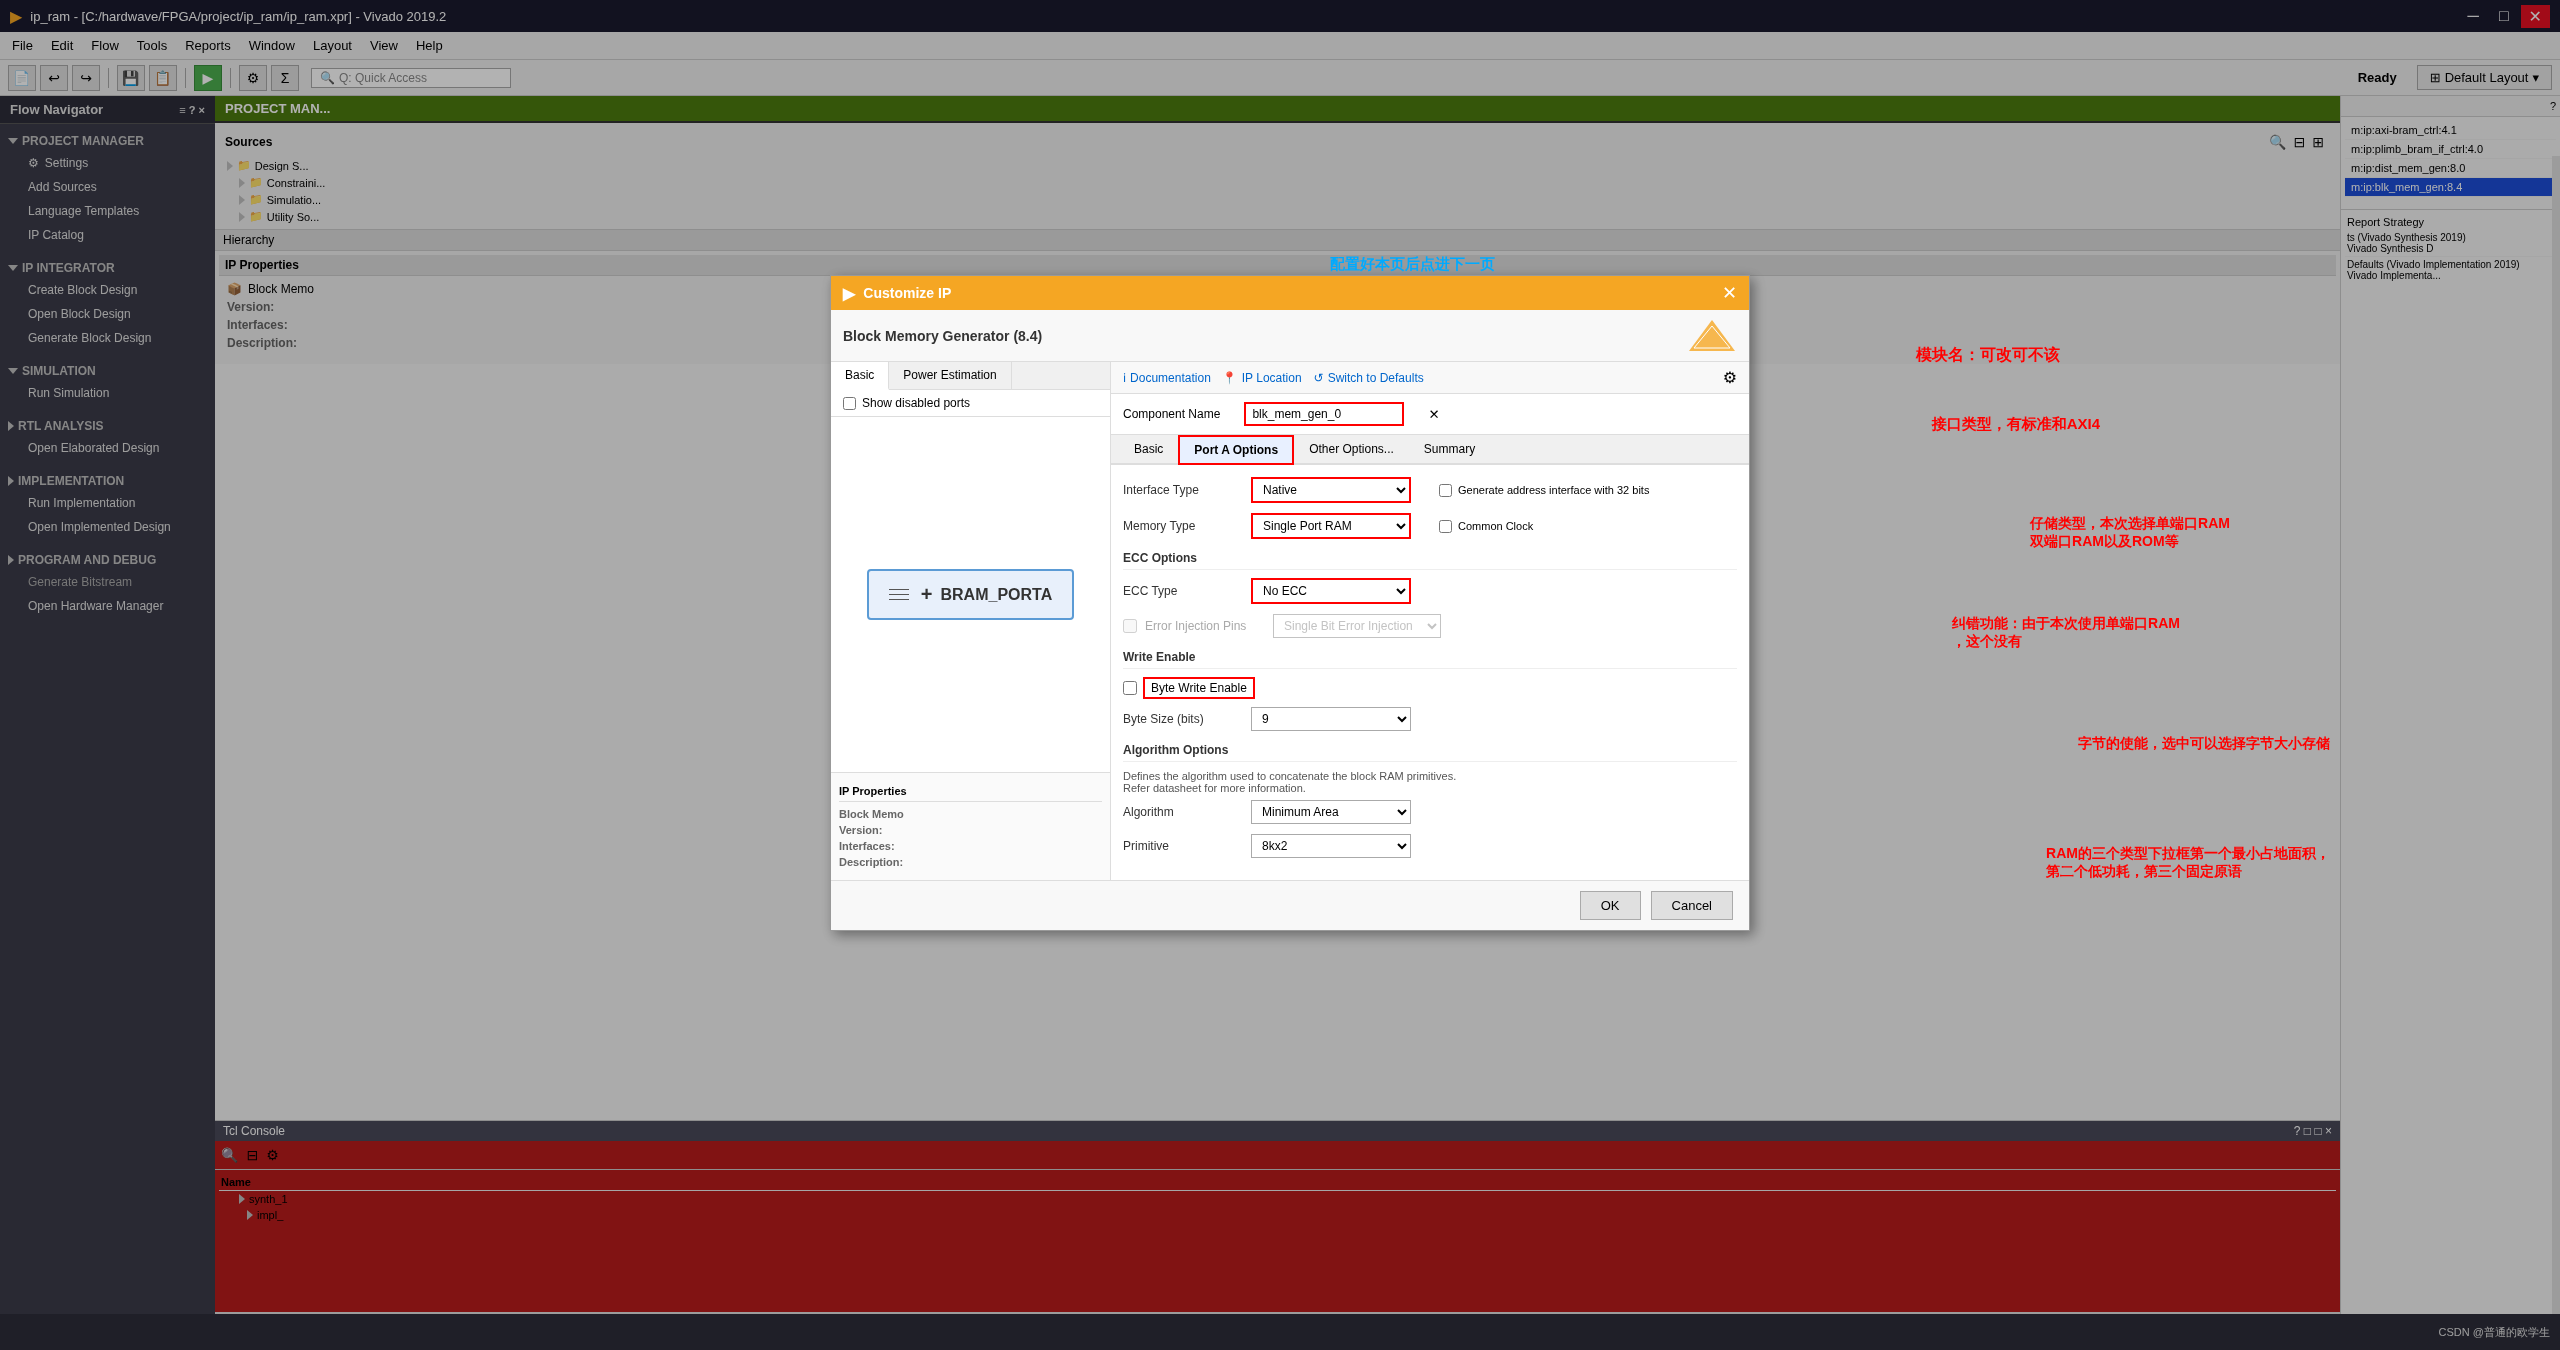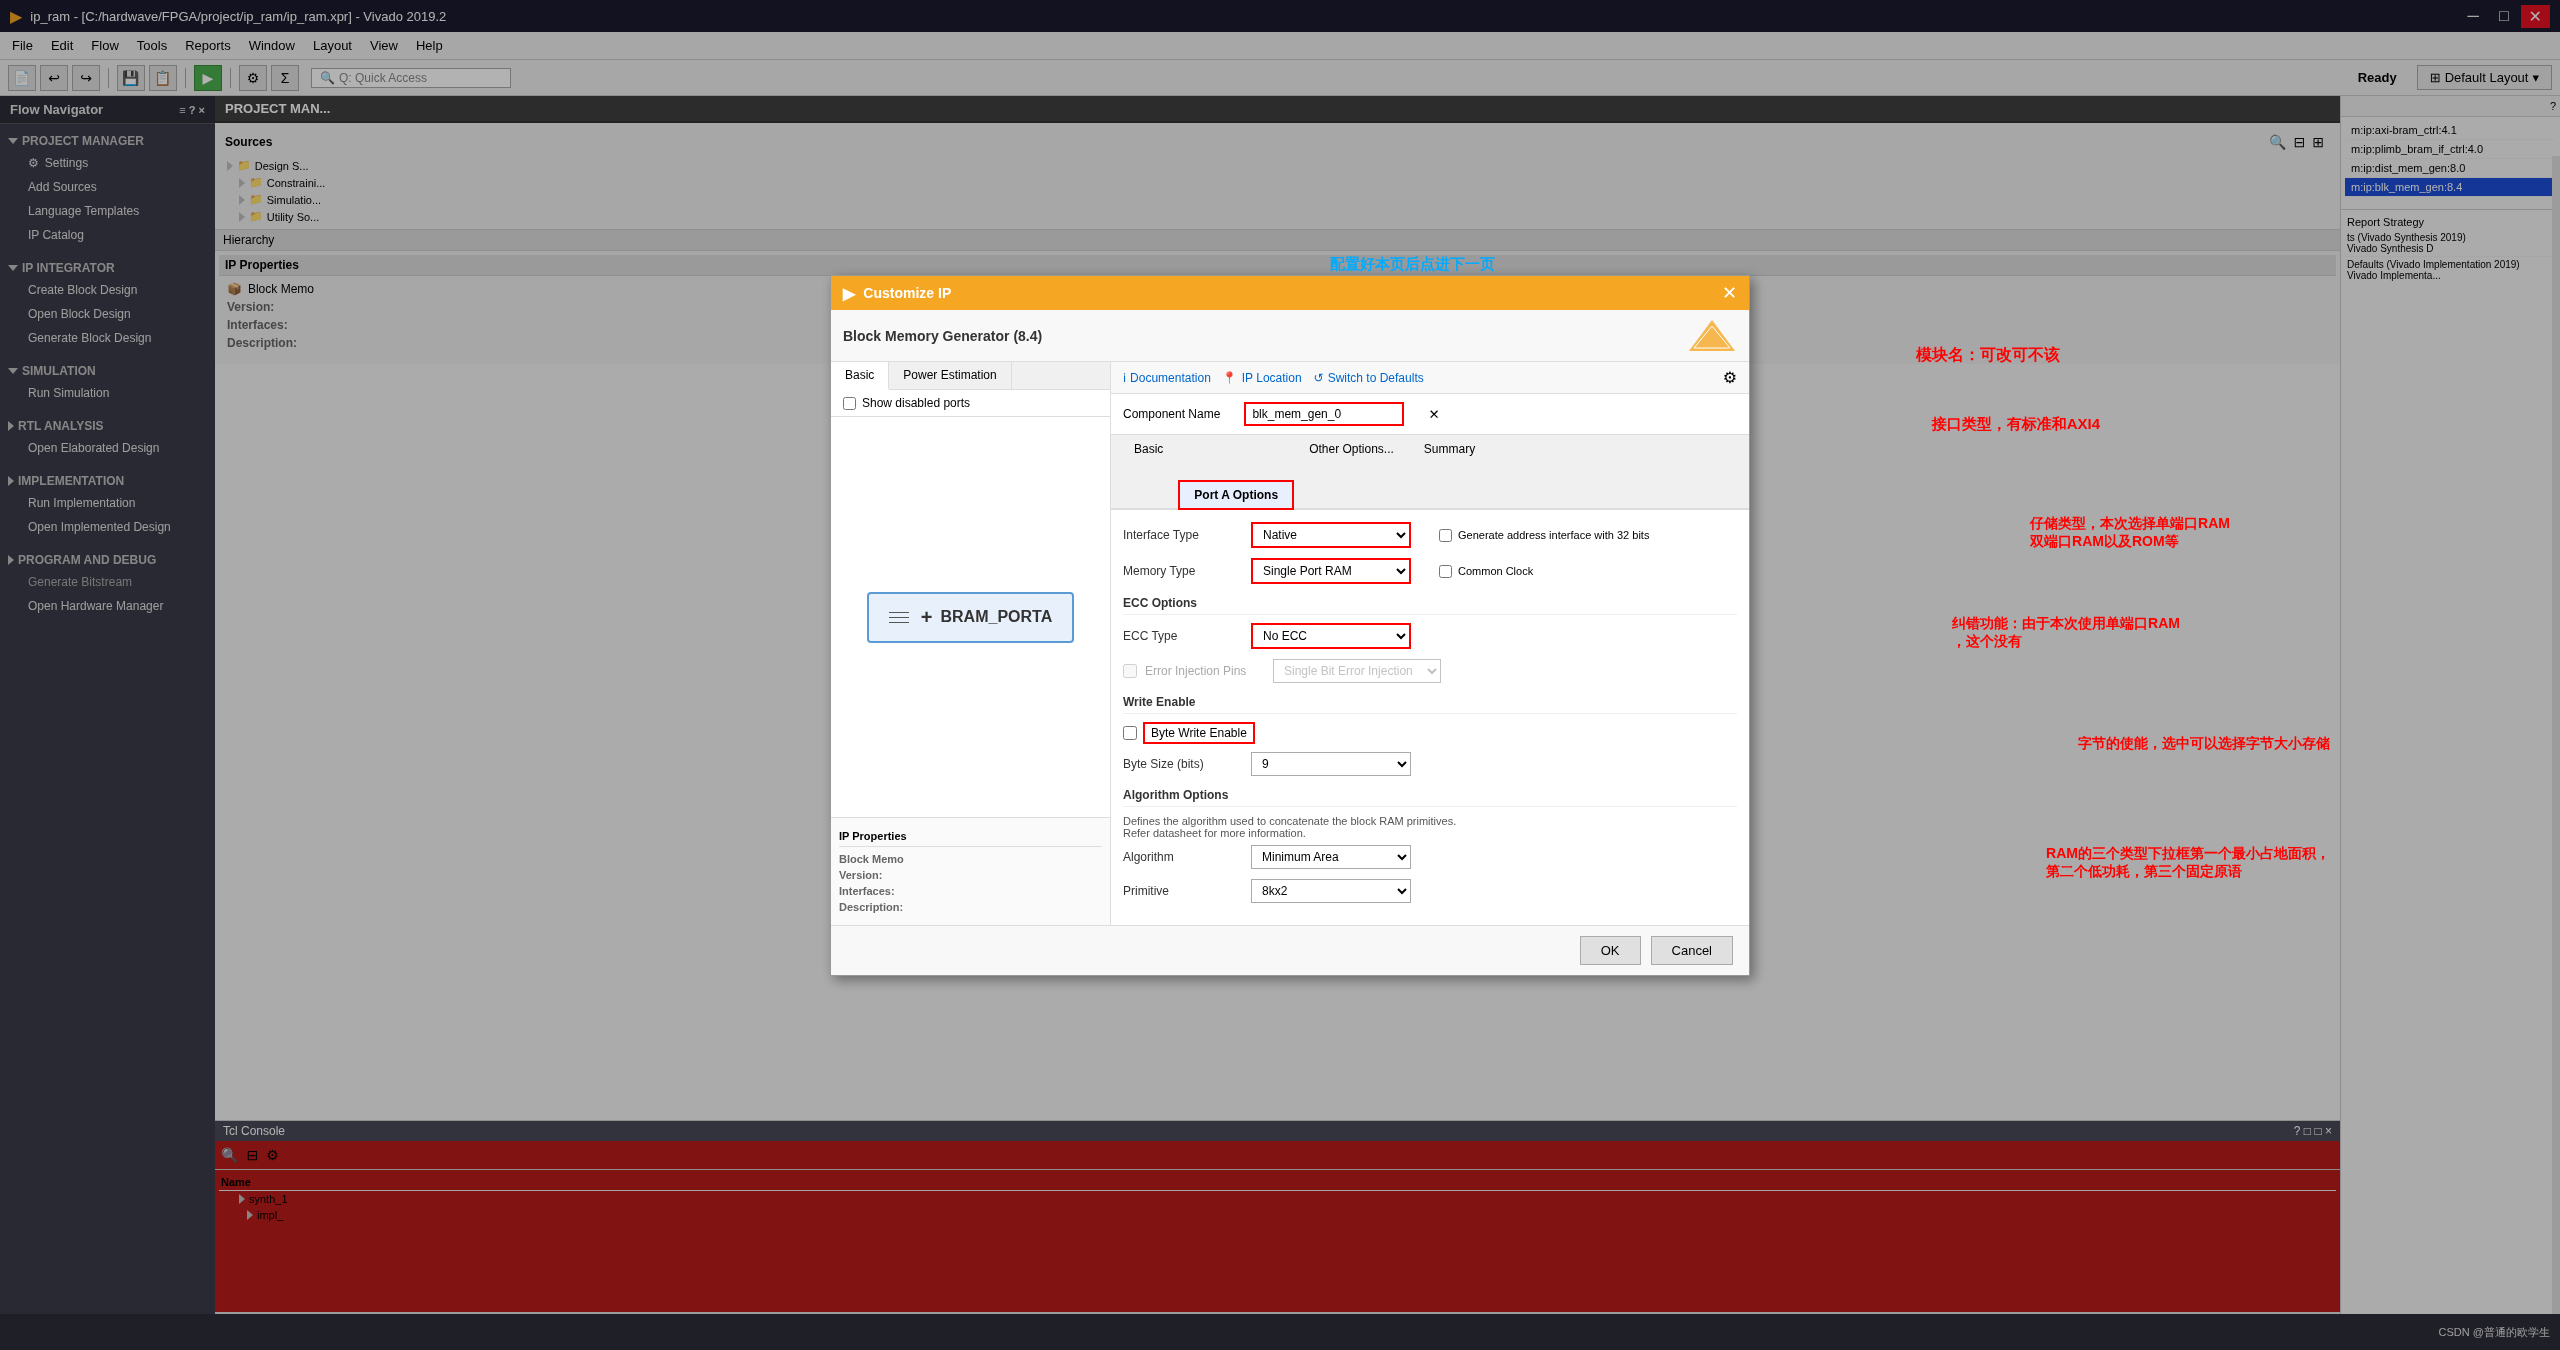--- a/index.html
+++ b/index.html
@@ -133,21 +133,21 @@
     .project-area {
       flex: 1;
       background: #f5f5f5;
       display: flex;
       flex-direction: column;
       position: relative;
       overflow: hidden;
     }
 
     .project-manager-header {
-      background: #404040;
+      background: #4d7c0f;
       color: white;
       padding: 5px 10px;
       font-size: 13px;
       font-weight: bold;
       border-bottom: 2px solid #333;
     }
 
     
     .sources-panel {
       background: #f0f0f0;
@@ -348,21 +348,20 @@
       font-size: 12px;
       cursor: pointer;
       border: 1px solid transparent;
       margin-bottom: -2px;
     }
     .config-tab.active {
       background: white;
       border: 1px solid #ddd;
       border-bottom: 2px solid white;
       font-weight: bold;
-      margin-top: 45px;
     }
     .config-tab.highlighted {
       background: #e8f0ff;
       border: 2px solid #f00;
       font-weight: bold;
     }
 
     .config-content {
       padding: 12px;
       flex: 1;

